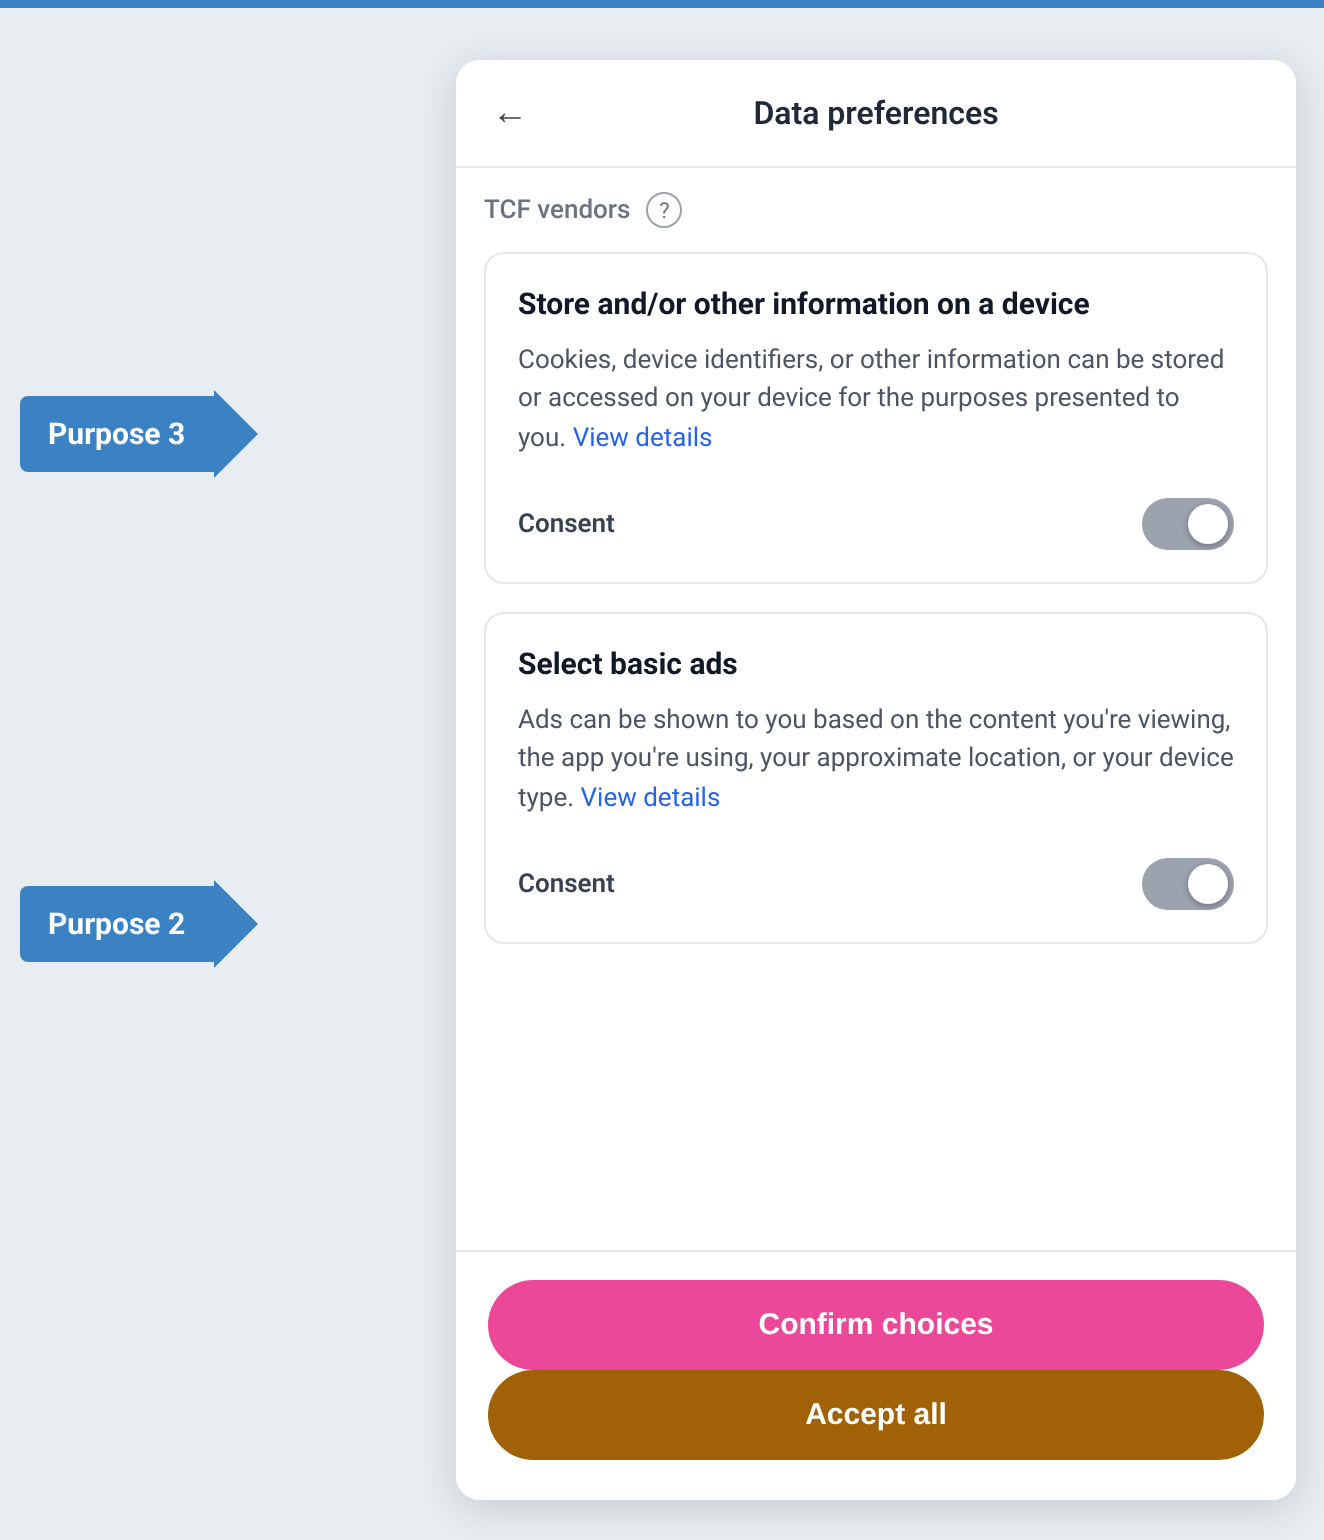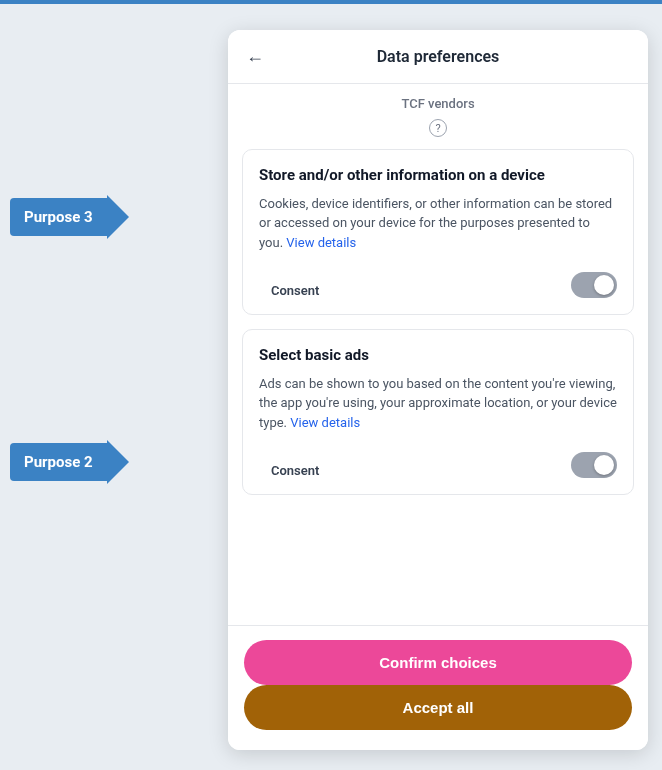--- a/index.html
+++ b/index.html
@@ -86,21 +86,20 @@
       background: #cbd5e1;
       border-radius: 3px;
     }
 
     
     .tcf-row {
       display: flex;
       align-items: center;
       padding: 12px 0;
       gap: 8px;
-      flex-direction: column;
     }
 
     .tcf-label {
       font-size: 13px;
       color: #6b7280;
       font-weight: 500;
     }
 
     .help-icon {
       width: 18px;
@@ -140,24 +139,23 @@
     }
 
     .view-details-link {
       color: #2563eb;
       text-decoration: none;
       cursor: pointer;
     }
 
     .consent-row {
       display: flex;
-      align-items: flex-end;
+      align-items: center;
       justify-content: space-between;
       padding-top: 8px;
-      margin-left: 12px;
     }
 
     .consent-label {
       font-size: 13px;
       font-weight: 600;
       color: #374151;
     }
 
     
     .toggle {

